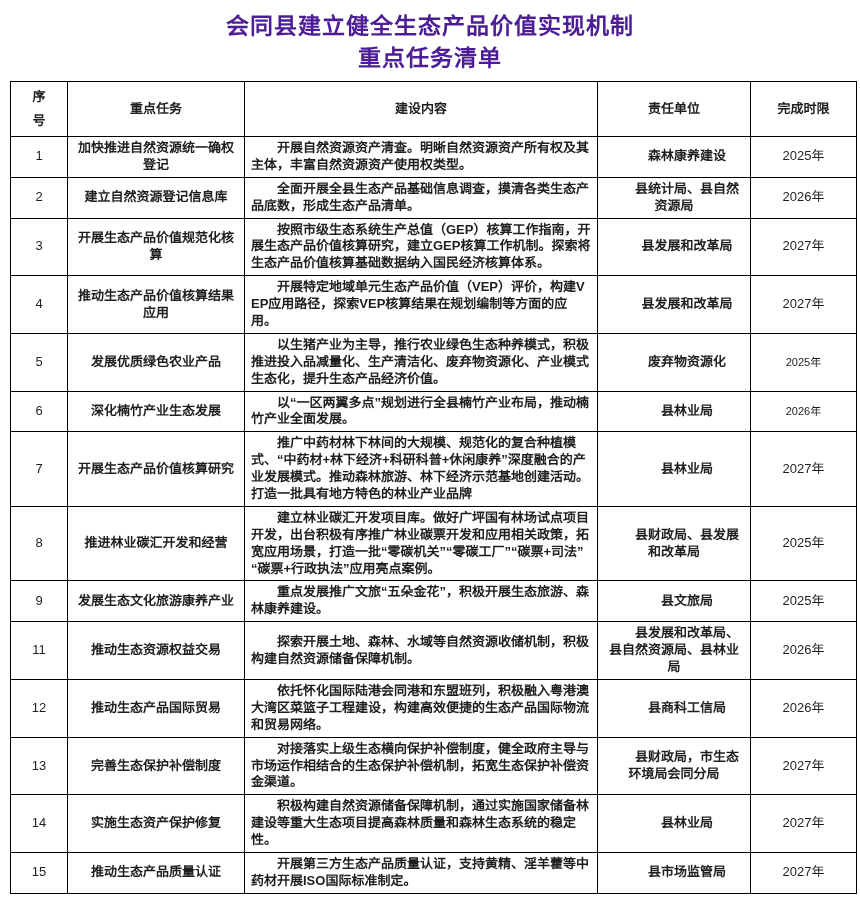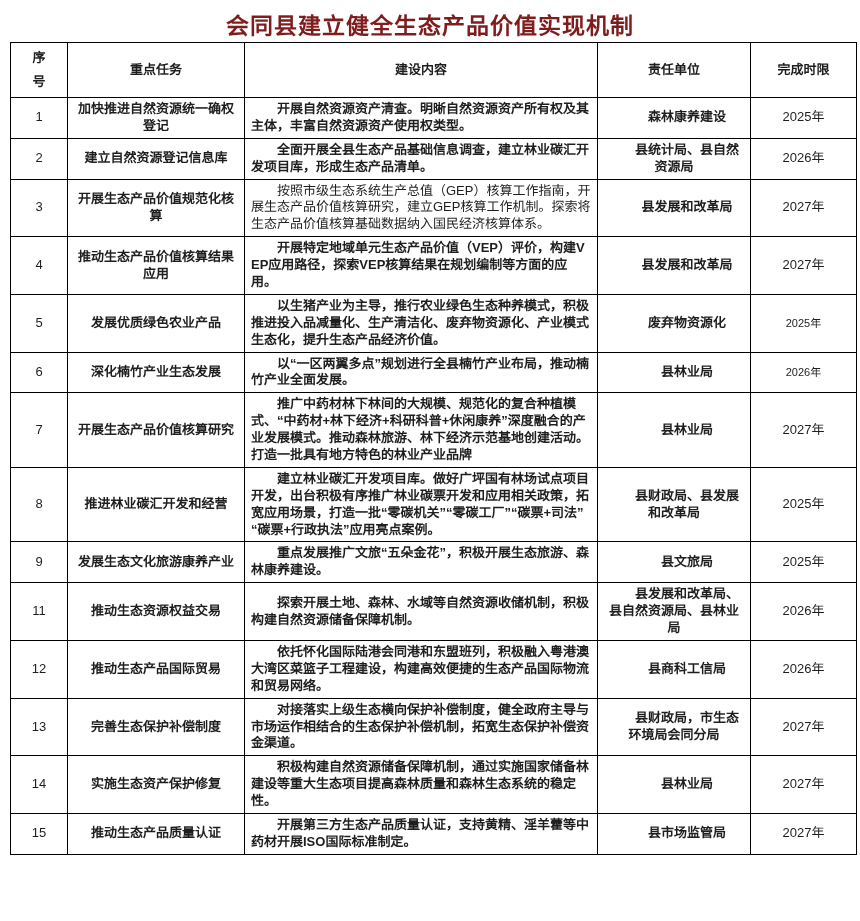--- a/index.html
+++ b/index.html
@@ -15,21 +15,21 @@
     height: 921px;
     background: #ffffff;
     overflow: hidden;
     box-sizing: border-box;
   }
   .doc-title {
     text-align: center;
     font-weight: bold;
     font-size: 23px;
     line-height: 32px;
-    color: #7f1d1d;
+    color: #4c1d95;
     letter-spacing: 1px;
   }
   .doc-title.first { margin-top: 10px; }
   .doc-title.second { margin-bottom: 7px; }
 
   table.task-table {
     border-collapse: collapse;
     table-layout: fixed;
     margin-left: 10px;
     width: 846px;
@@ -66,33 +66,34 @@
     padding: 4px 8px;
   }
   td.c-unit {
     text-align: center;
     text-indent: 2em;
     font-weight: bold;
   }
   td.c-year { text-align: center; }
 
   
-  tbody tr:nth-child(3) td.c-content { font-weight: normal; border-radius: 21px; }
+  tbody tr:nth-child(3) td.c-content { font-weight: bold; border-radius: 21px; }
   tbody tr:nth-child(5) td.c-year,
   tbody tr:nth-child(6) td.c-year { font-size: 11px; }
 
   
   tbody tr td { height: 38px; }
 </style>
 </head>
 <body>
 
 <div class="page">
 
   <div class="doc-title first">会同县建立健全生态产品价值实现机制</div>
+  <div class="doc-title second">重点任务清单</div>
 
   <table class="task-table">
     <colgroup>
       <col style="width:57px">
       <col style="width:177px">
       <col style="width:353px">
       <col style="width:153px">
       <col style="width:106px">
     </colgroup>
     <thead>
@@ -110,21 +111,21 @@
         <tr>
           <td class="c-no">1</td>
           <td class="c-task">加快推进自然资源统一确权登记</td>
           <td class="c-content">开展自然资源资产清查。明晰自然资源资产所有权及其主体，丰富自然资源资产使用权类型。</td>
           <td class="c-unit">森林康养建设</td>
           <td class="c-year">2025年</td>
         </tr>
         <tr>
           <td class="c-no">2</td>
           <td class="c-task">建立自然资源登记信息库</td>
-          <td class="c-content">全面开展全县生态产品基础信息调查，建立林业碳汇开发项目库，形成生态产品清单。</td>
+          <td class="c-content">全面开展全县生态产品基础信息调查，摸清各类生态产品底数，形成生态产品清单。</td>
           <td class="c-unit">县统计局、县自然资源局</td>
           <td class="c-year">2026年</td>
         </tr>
         <tr>
           <td class="c-no">3</td>
           <td class="c-task">开展生态产品价值规范化核算</td>
           <td class="c-content">按照市级生态系统生产总值（GEP）核算工作指南，开展生态产品价值核算研究，建立GEP核算工作机制。探索将生态产品价值核算基础数据纳入国民经济核算体系。</td>
           <td class="c-unit">县发展和改革局</td>
           <td class="c-year">2027年</td>
         </tr>

